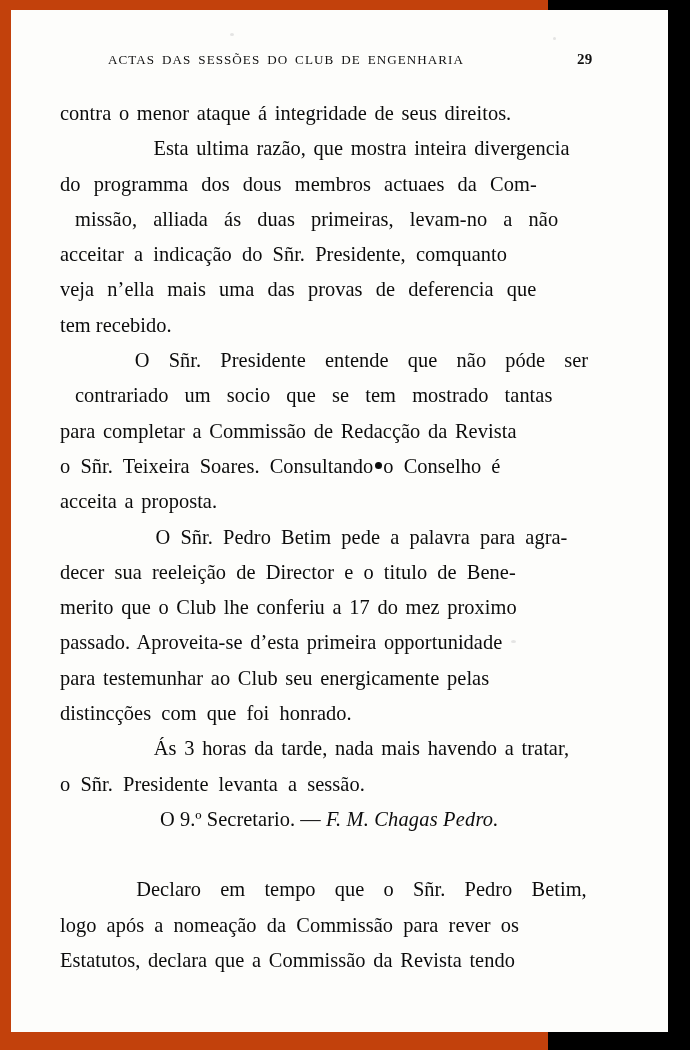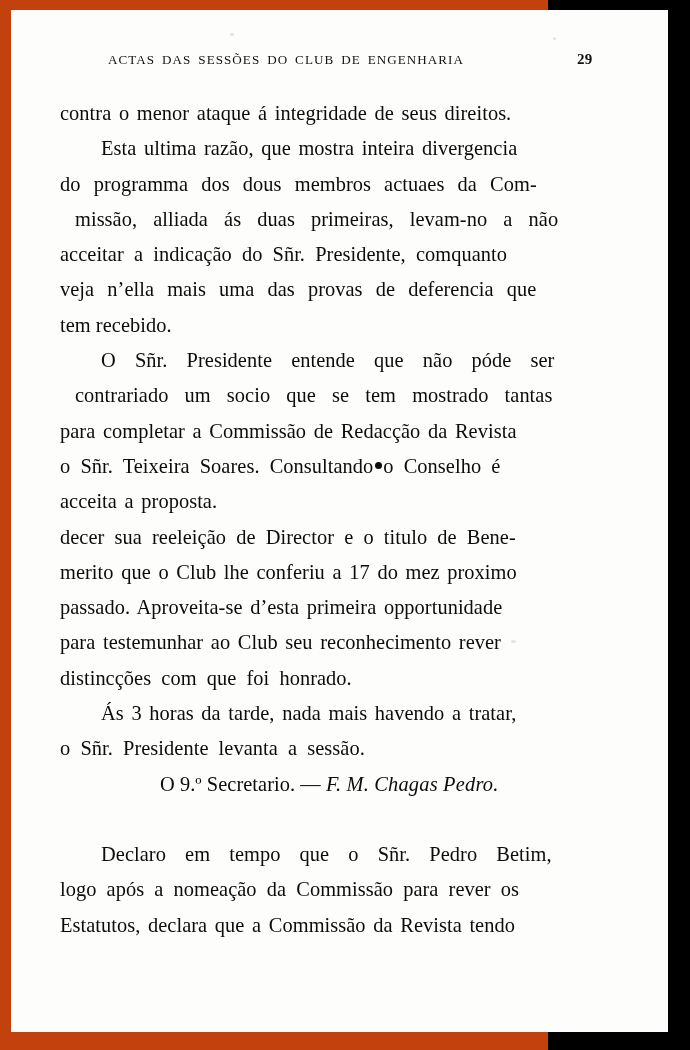--- a/index.html
+++ b/index.html
@@ -84,21 +84,21 @@
   }
 
   
   .j  { word-spacing: 0px; }
   .j1 { word-spacing: 2.5px; }
   .j2 { word-spacing: 5px; }
   .j3 { word-spacing: 8px; }
   .j4 { word-spacing: 11px; margin-left: 15px; }
   .j5 { word-spacing: 14px; }
 
-  .indent { padding-left: 41px; }
+  .indent { padding-left: 41px; text-align: center; }
   .sig    { padding-left: 100px; }
   .gap-before { margin-top: 35px; }
 
   .ital {
     font-style: italic;
     font-family: "Liberation Serif", "DejaVu Serif", serif;
     letter-spacing: 0.2px;
   }
 
   
@@ -142,24 +142,25 @@
         <div class="ln j3"><span>do programma dos dous membros actuaes da Com-</span></div>
         <div class="ln j4"><span>missão, alliada ás duas primeiras, levam-no a não</span></div>
         <div class="ln j2"><span>acceitar a indicação do Sñr. Presidente, comquanto</span></div>
         <div class="ln j3"><span>veja n’ella mais uma das provas de deferencia que</span></div>
         <div class="ln j"><span>tem recebido.</span></div>
         <div class="ln j5 indent"><span>O Sñr. Presidente entende que não póde ser</span></div>
         <div class="ln j4"><span>contrariado um socio que se tem mostrado tantas</span></div>
         <div class="ln j1"><span>para completar a Commissão de Redacção da Revista</span></div>
         <div class="ln j2"><span>o Sñr. Teixeira Soares. Consultando</span><span class="blot"></span><span>o Conselho é</span></div>
         <div class="ln j1"><span>acceita a proposta.</span></div>
+        <div class="ln j2 indent"><span>O Sñr. Pedro Betim pede a palavra para agra-</span></div>
         <div class="ln j2"><span>decer sua reeleição de Director e o titulo de Bene-</span></div>
         <div class="ln j1"><span>merito que o Club lhe conferiu a 17 do mez proximo</span></div>
         <div class="ln j1"><span>passado. Aproveita-se d’esta primeira opportunidade</span></div>
-        <div class="ln j1"><span>para testemunhar ao Club seu reconhecimento rever</span></div>
+        <div class="ln j1"><span>para testemunhar ao Club seu energicamente pelas</span></div>
         <div class="ln j2"><span>distincções com que foi honrado.</span></div>
         <div class="ln j1 indent"><span>Ás 3 horas da tarde, nada mais havendo a tratar,</span></div>
         <div class="ln j2"><span>o Sñr. Presidente levanta a sessão.</span></div>
         <div class="ln sig"><span>O 9.º Secretario. — </span><span class="ital">F. M. Chagas Pedro.</span></div>
         <div class="ln j5 indent gap-before"><span>Declaro em tempo que o Sñr. Pedro Betim,</span></div>
         <div class="ln j2"><span>logo após a nomeação da Commissão para rever os</span></div>
         <div class="ln j1"><span>Estatutos, declara que a Commissão da Revista tendo</span></div>
       </div>
 
   </div>

